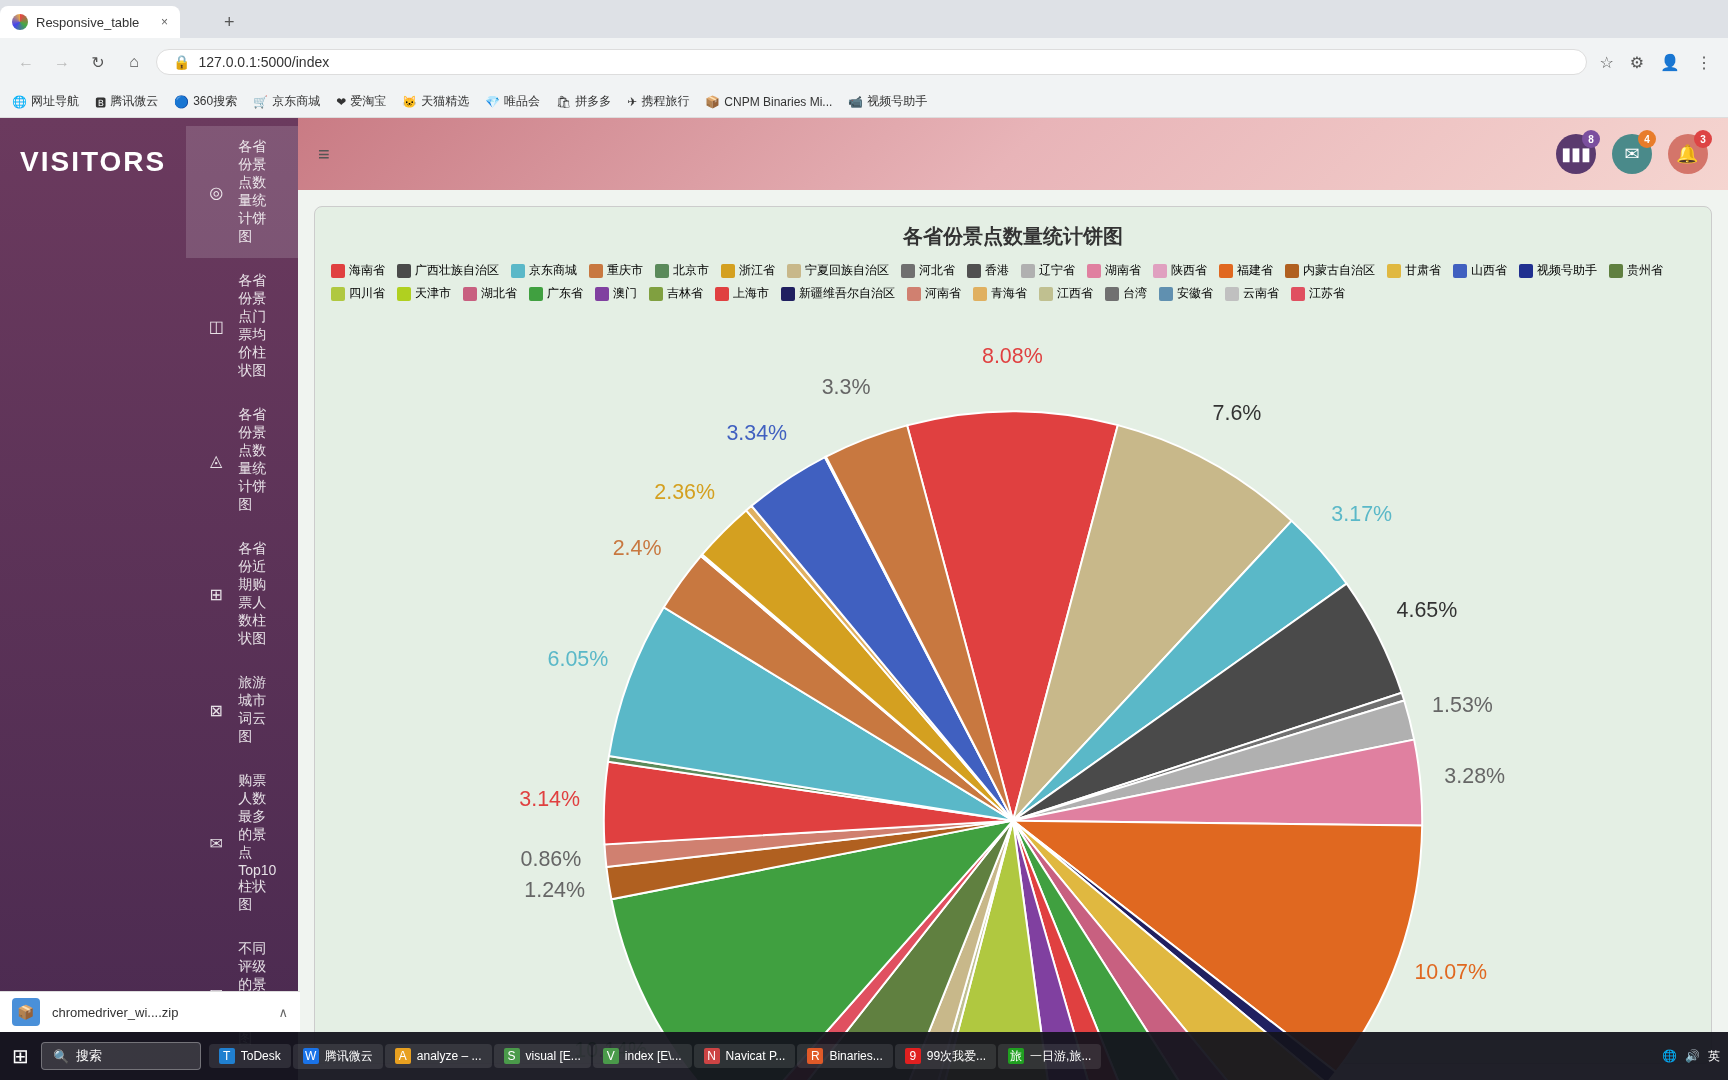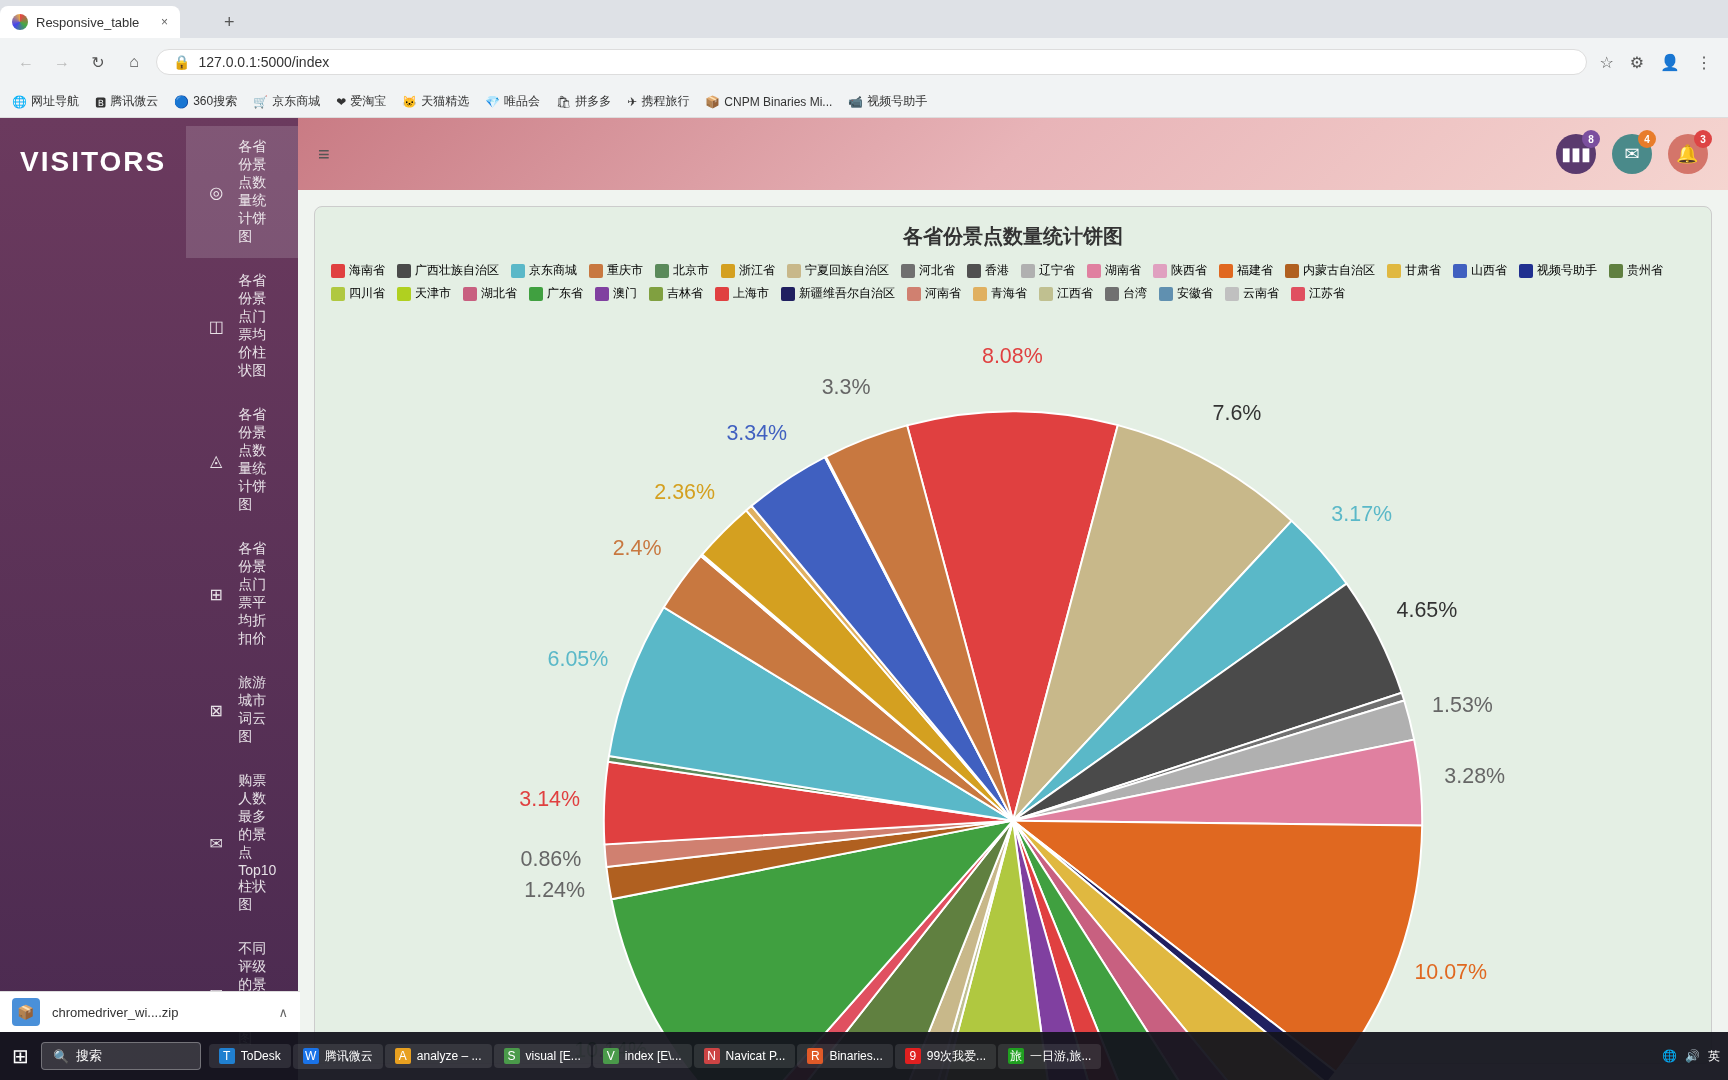--- a/index.html
+++ b/index.html
@@ -125,21 +125,21 @@
       <div class="nav-item">
         <span class="nav-icon">◫</span>
         <span>各省份景点门票均价柱状图</span>
       </div>
       <div class="nav-item">
         <span class="nav-icon">◬</span>
         <span>各省份景点数量统计饼图</span>
       </div>
       <div class="nav-item">
         <span class="nav-icon">⊞</span>
-        <span>各省份景点门票平均折扣价</span>
+        <span>各省份近期购票人数柱状图</span>
       </div>
       <div class="nav-item">
         <span class="nav-icon">⊠</span>
         <span>旅游城市词云图</span>
       </div>
       <div class="nav-item">
         <span class="nav-icon">✉</span>
         <span>购票人数最多的景点Top10柱状图</span>
       </div>
       <div class="nav-item">

